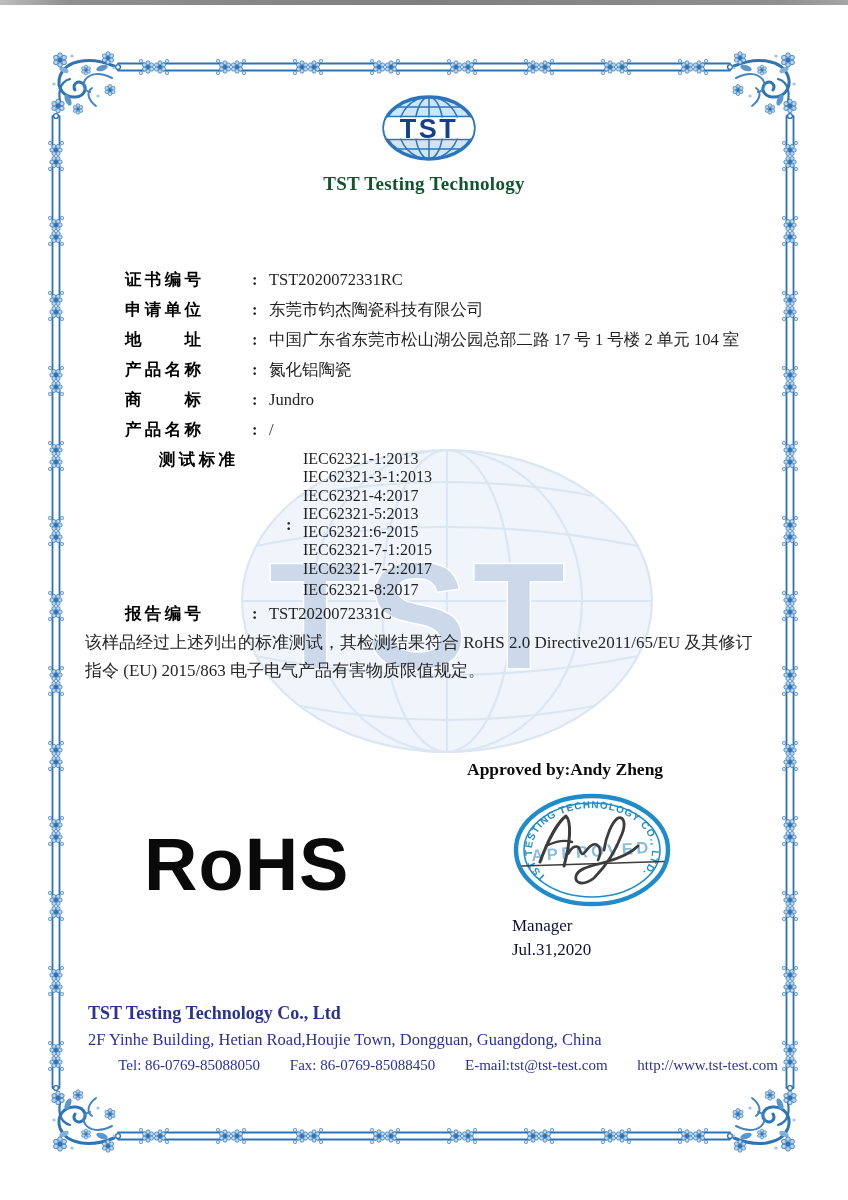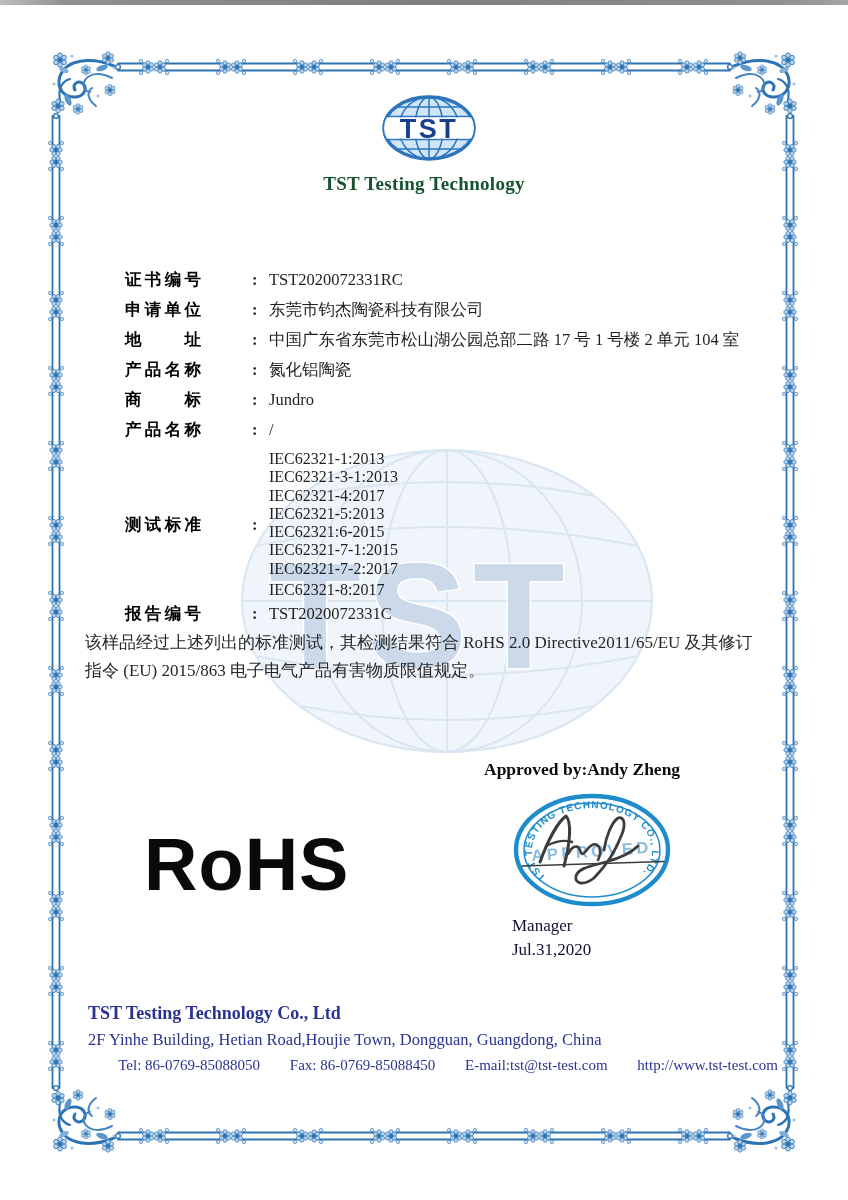--- a/index.html
+++ b/index.html
@@ -15,30 +15,30 @@
   .cert-title{left:0;right:0;top:211px;text-align:center;color:#17177d;font-weight:bold;}
   .cert-title .en{font-size:42px;letter-spacing:1px;}
   .cert-title .cn{font-size:40px;margin-left:26px;letter-spacing:10px;}
 
   
   .fields{left:125px;top:270px;width:660px;font-size:16.5px;color:#1f1f1f;}
   .frow{display:flex;align-items:flex-start;line-height:19px;margin-bottom:11px;white-space:nowrap;}
   .flabel{display:inline-block;width:76px;font-weight:bold;color:#000;text-align:justify;text-align-last:justify;flex:0 0 76px;}
   .fcolon{display:inline-block;width:17px;margin-left:51px;font-weight:bold;flex:0 0 17px;}
   .frow-standards{display:flex;align-items:stretch;margin-top:2px;margin-bottom:0;}
-  .frow-standards .labelwrap{display:flex;align-items:center;flex:0 0 76px;width:76px;}
+  .frow-standards .labelwrap{display:flex;align-items:flex-start;flex:0 0 76px;width:76px;margin-left:34px;}
   .frow-standards .colonwrap{display:flex;align-items:center;flex:0 0 17px;margin-left:51px;}
   .std-lines{font-size:16px;line-height:18.3px;white-space:nowrap;}
   .frow-report{margin-top:5px;}
 
   
   .statement{left:85px;top:629px;width:700px;font-size:17px;line-height:28px;color:#262626;}
 
   
-  .approved-by{left:484px;top:759px;font-size:17.5px;font-weight:bold;color:#0d0d0d;}
+  .approved-by{left:467px;top:759px;font-size:17.5px;font-weight:bold;color:#0d0d0d;}
   .stamp{left:506px;top:786px;width:172px;height:132px;}
   .manager-block{left:512px;top:914px;font-size:17px;font-weight:normal;color:#101035;line-height:24px;}
   .rohs-mark{left:144px;top:826px;font-family:"Liberation Sans","DejaVu Sans",sans-serif;
              font-size:74px;font-weight:bold;color:#0a0a0a;letter-spacing:1px;line-height:78px;}
 
   
   .footer{left:88px;top:1003px;width:690px;color:#2a338f;}
   .footer .f1{font-size:18px;font-weight:bold;margin-bottom:6px;}
   .footer .f2{font-size:16.5px;margin-bottom:7px;}
   .footer .f3{font-size:15px;text-align:right;}

